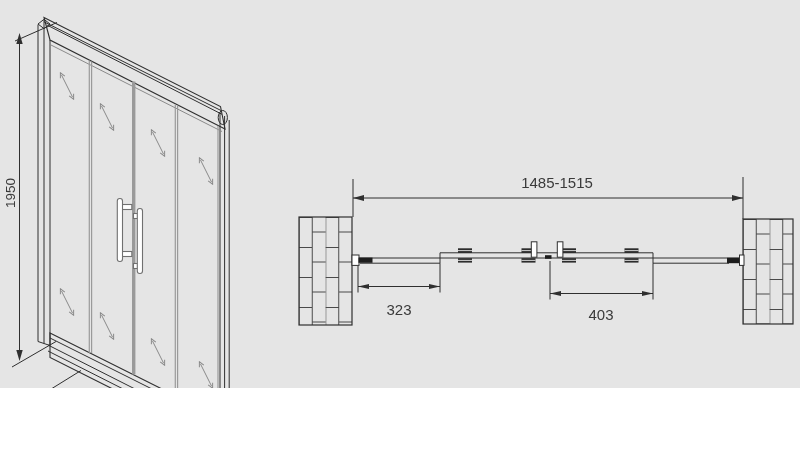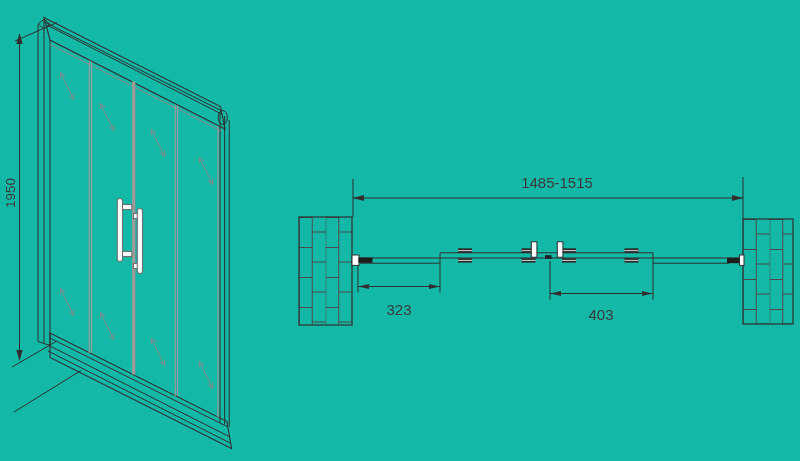--- a/index.html
+++ b/index.html
@@ -1,16 +1,16 @@
 <!DOCTYPE html>
 <html><head>
 <meta charset="utf-8">
 <style>
   html,body { margin:0; padding:0; background:#ffffff; }
-  .canvas { position:relative; width:800px; height:461px; background:#14b8a6; overflow:hidden;
+  .canvas { position:relative; width:800px; height:388px; background:#e5e5e5; overflow:hidden;
             font-family:"Liberation Sans", sans-serif; }
   svg { display:block; }
   .ln   { stroke:currentColor; stroke-width:1.1; fill:none; }
   .thin { stroke:currentColor; stroke-width:1;   fill:none; }
   .gray { stroke:#9a9a9a; stroke-width:1.2; fill:none; }
   .glassln { stroke:#8a8a8a; stroke-width:1; fill:none; }
   .arr  { fill:currentColor; stroke:none; }
   .dimtext  { font-size:15px; fill:#3a3a3a; }
   .dimtextv { font-size:13.5px; fill:#3a3a3a; }
   .dark { fill:#1d1d1d; stroke:none; }

